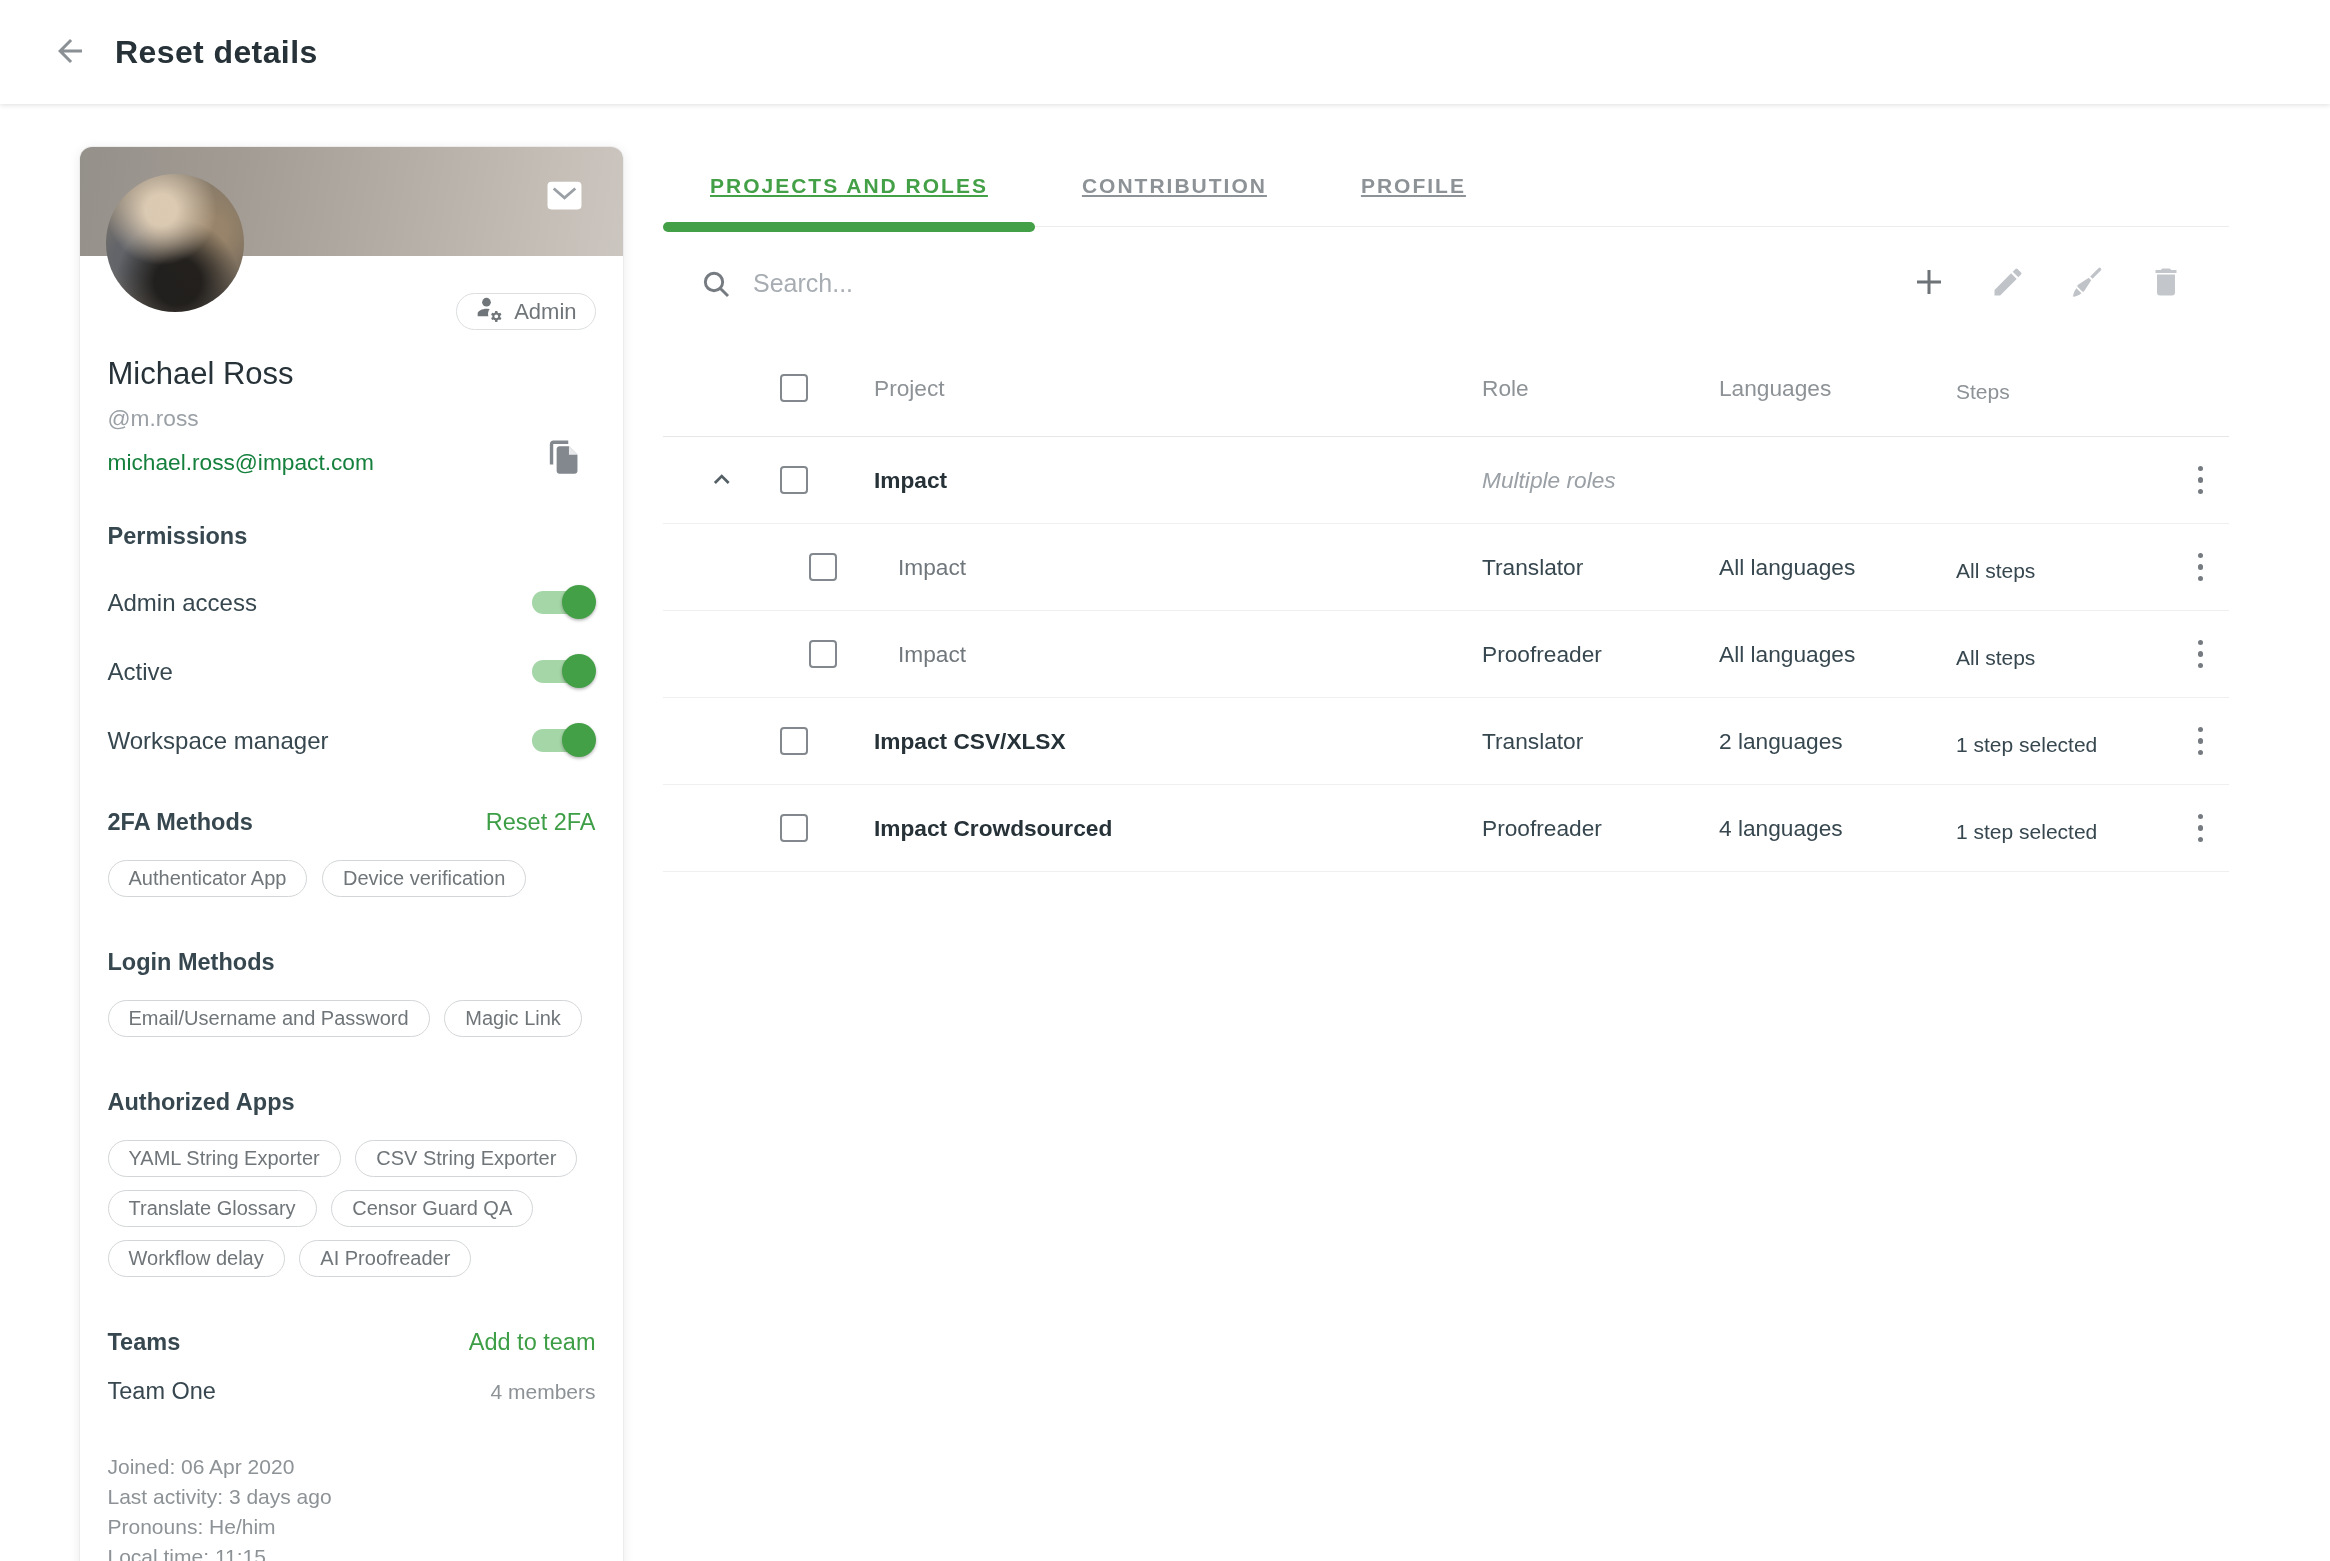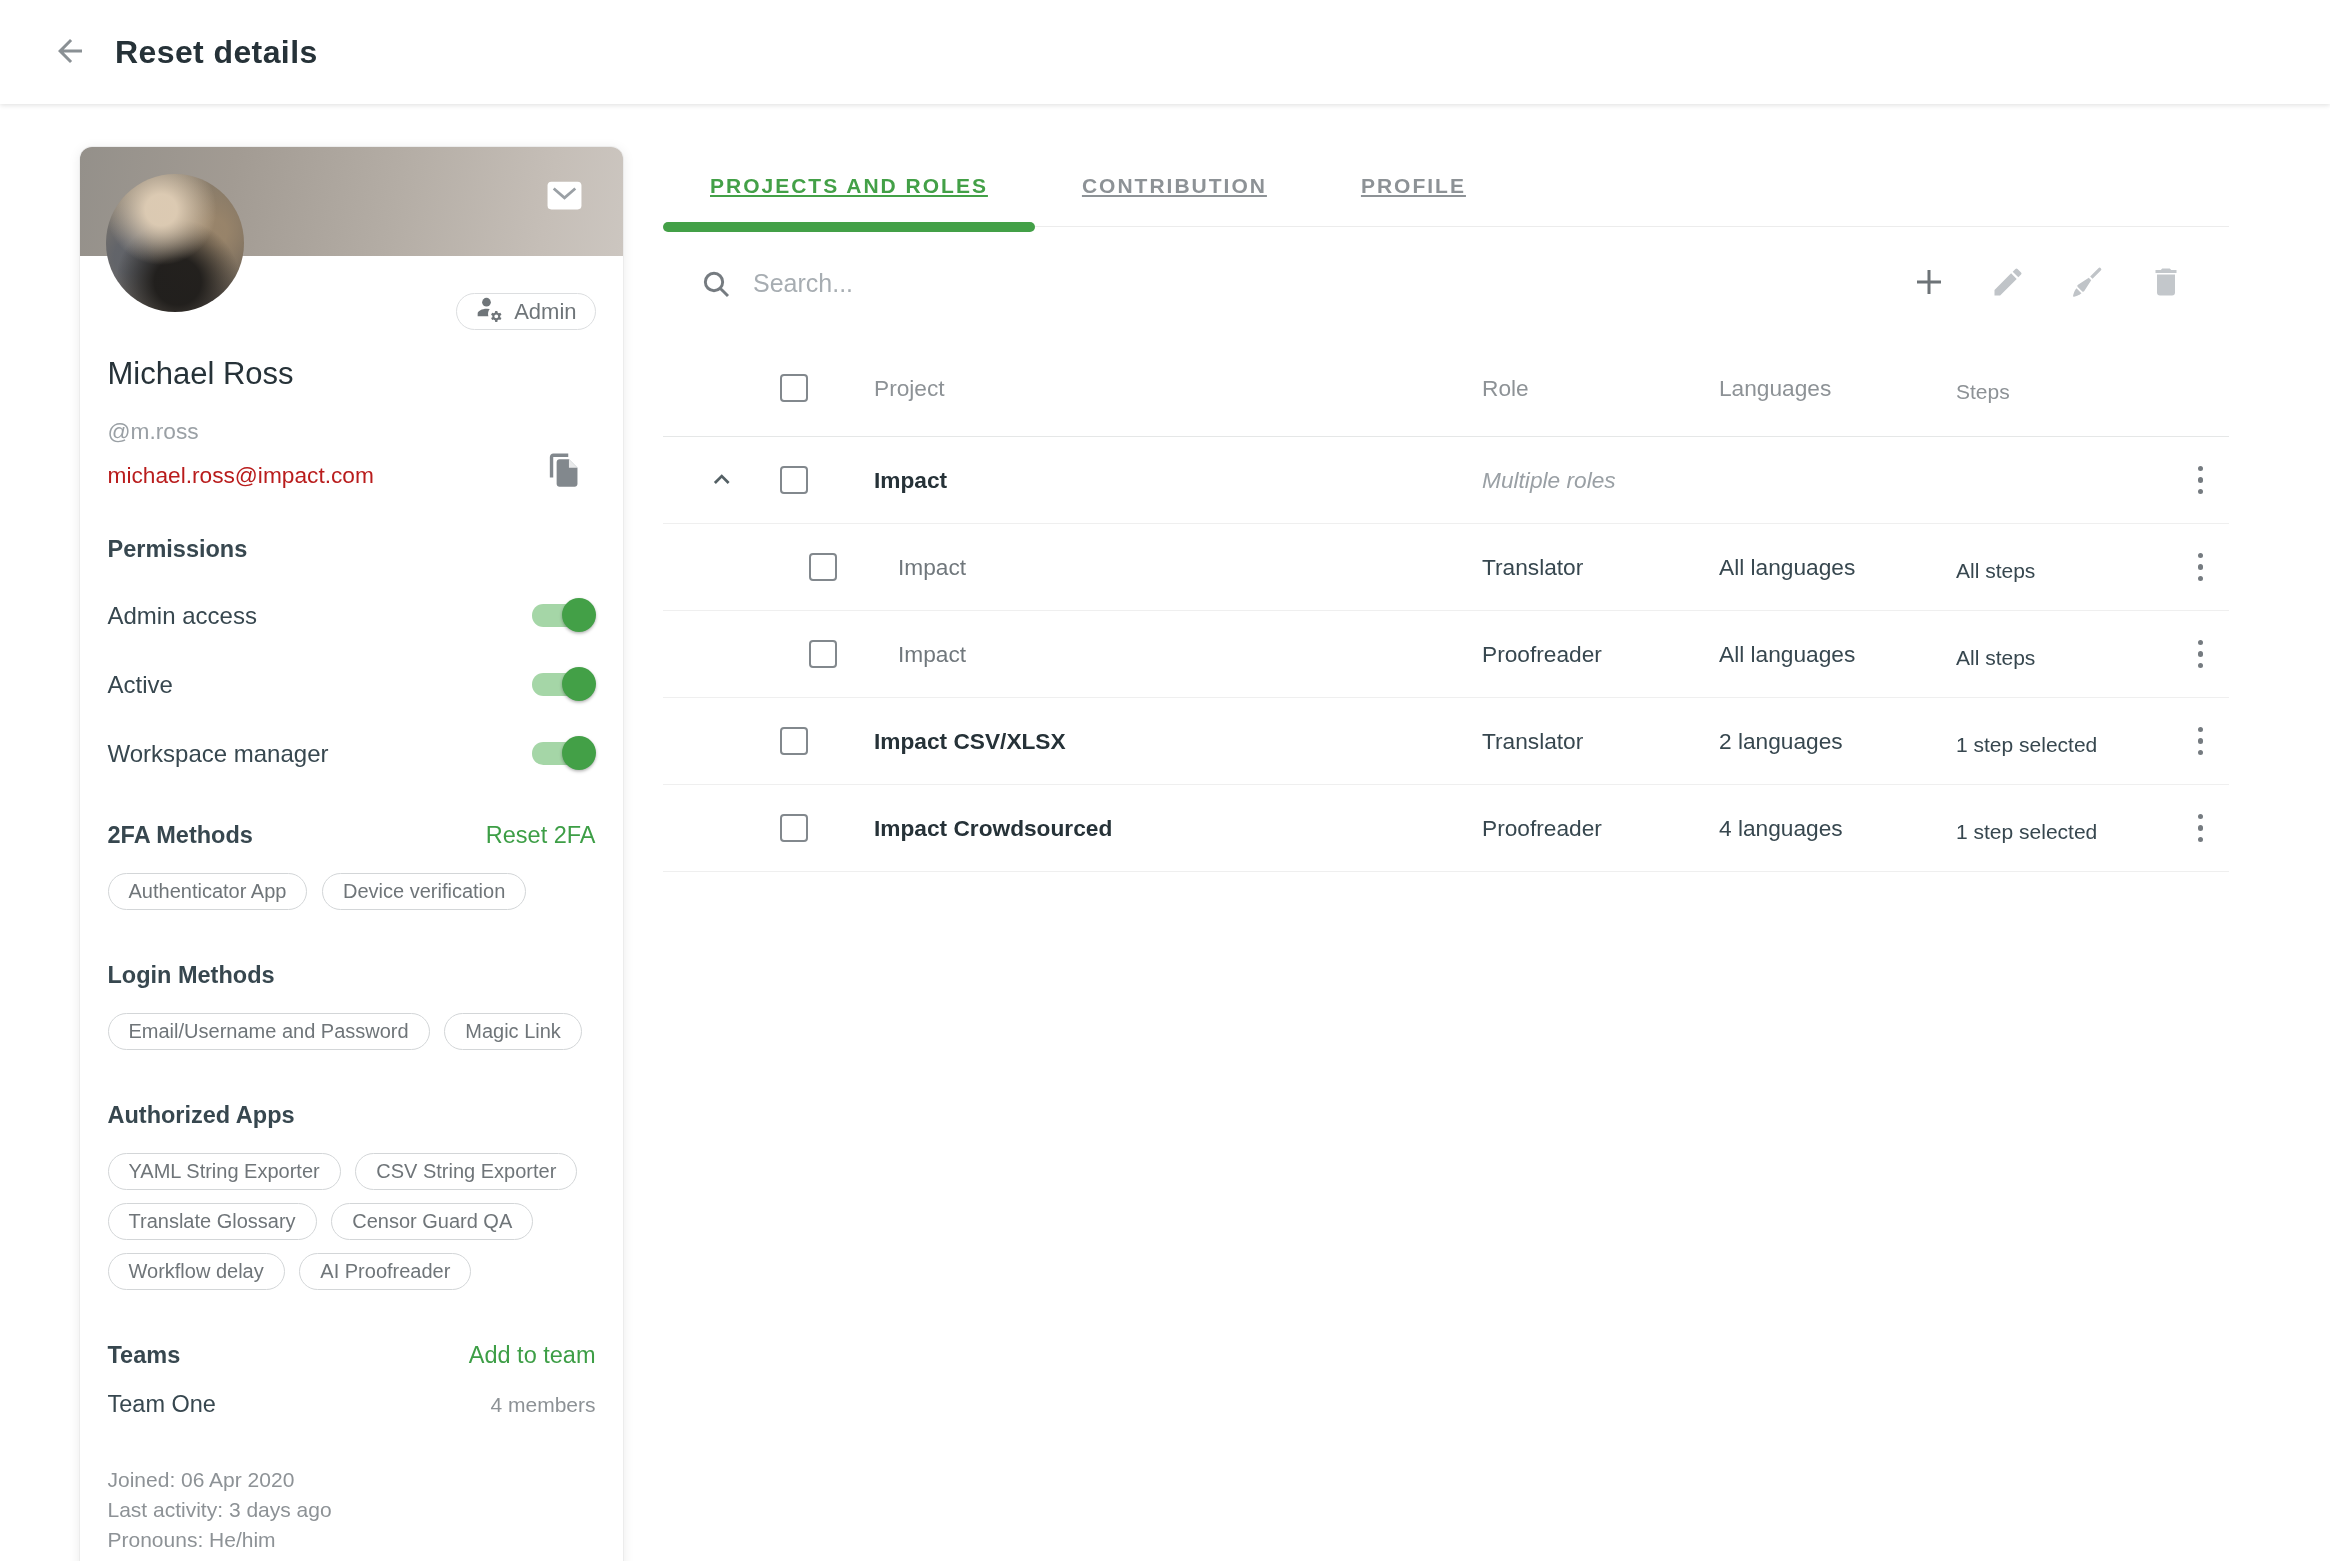--- a/index.html
+++ b/index.html
@@ -29,23 +29,23 @@
       radial-gradient(circle at 78% 42%, rgba(158,136,108,.85) 0 10%, rgba(158,136,108,0) 52%),
       radial-gradient(circle at 18% 60%, rgba(90,95,105,.8) 0 12%, rgba(90,95,105,0) 45%),
       linear-gradient(140deg,#928879 0%,#7d7467 45%,#57504a 100%); }
   .mail-btn { position:absolute; top:30px; right:40px; width:37px; height:37px; cursor:pointer; }
   .card-body { padding:0 27.5px; }
   .badge-row { display:flex; justify-content:flex-end; margin-top:37px; }
   .badge { height:37px; border:1.6px solid #dcdee0; border-radius:18.6px; background:#fff;
     display:inline-flex; align-items:center; gap:9.7px; padding:0 18px;
     font-size:22px; color:#6f7579; }
   .name { margin-top:26px; font-size:31px; font-weight:400; color:#263238; }
-  .handle { margin-top:26px; font-size:22.7px; color:#9aa0a5; }
+  .handle { margin-top:13px; font-size:22.7px; color:#9aa0a5; }
   .email-row { display:flex; justify-content:space-between; align-items:flex-end; margin-top:6.5px; }
-  .email { font-size:22.7px; color:#b91c1c; cursor:pointer; }
+  .email { font-size:22.7px; color:#15803d; cursor:pointer; }
   .copy-btn { width:34px; height:37px; margin-right:14.6px; cursor:pointer; }
 
   .section-h { font-size:23.5px; font-weight:700; color:#37474f; }
   .mt-perm { margin-top:47px; }
   .toggle-row { display:flex; justify-content:space-between; align-items:center;
     margin-top:37px; height:32px; }
   .toggle-label { font-size:24px; color:#37474f; }
   .switch { position:relative; width:60px; height:22.7px; border-radius:11.3px; background:#a5d6a7;
     margin-right:3.2px; cursor:pointer; }
   .switch .knob { position:absolute; right:-3.2px; top:-5.7px; width:34px; height:34px;

